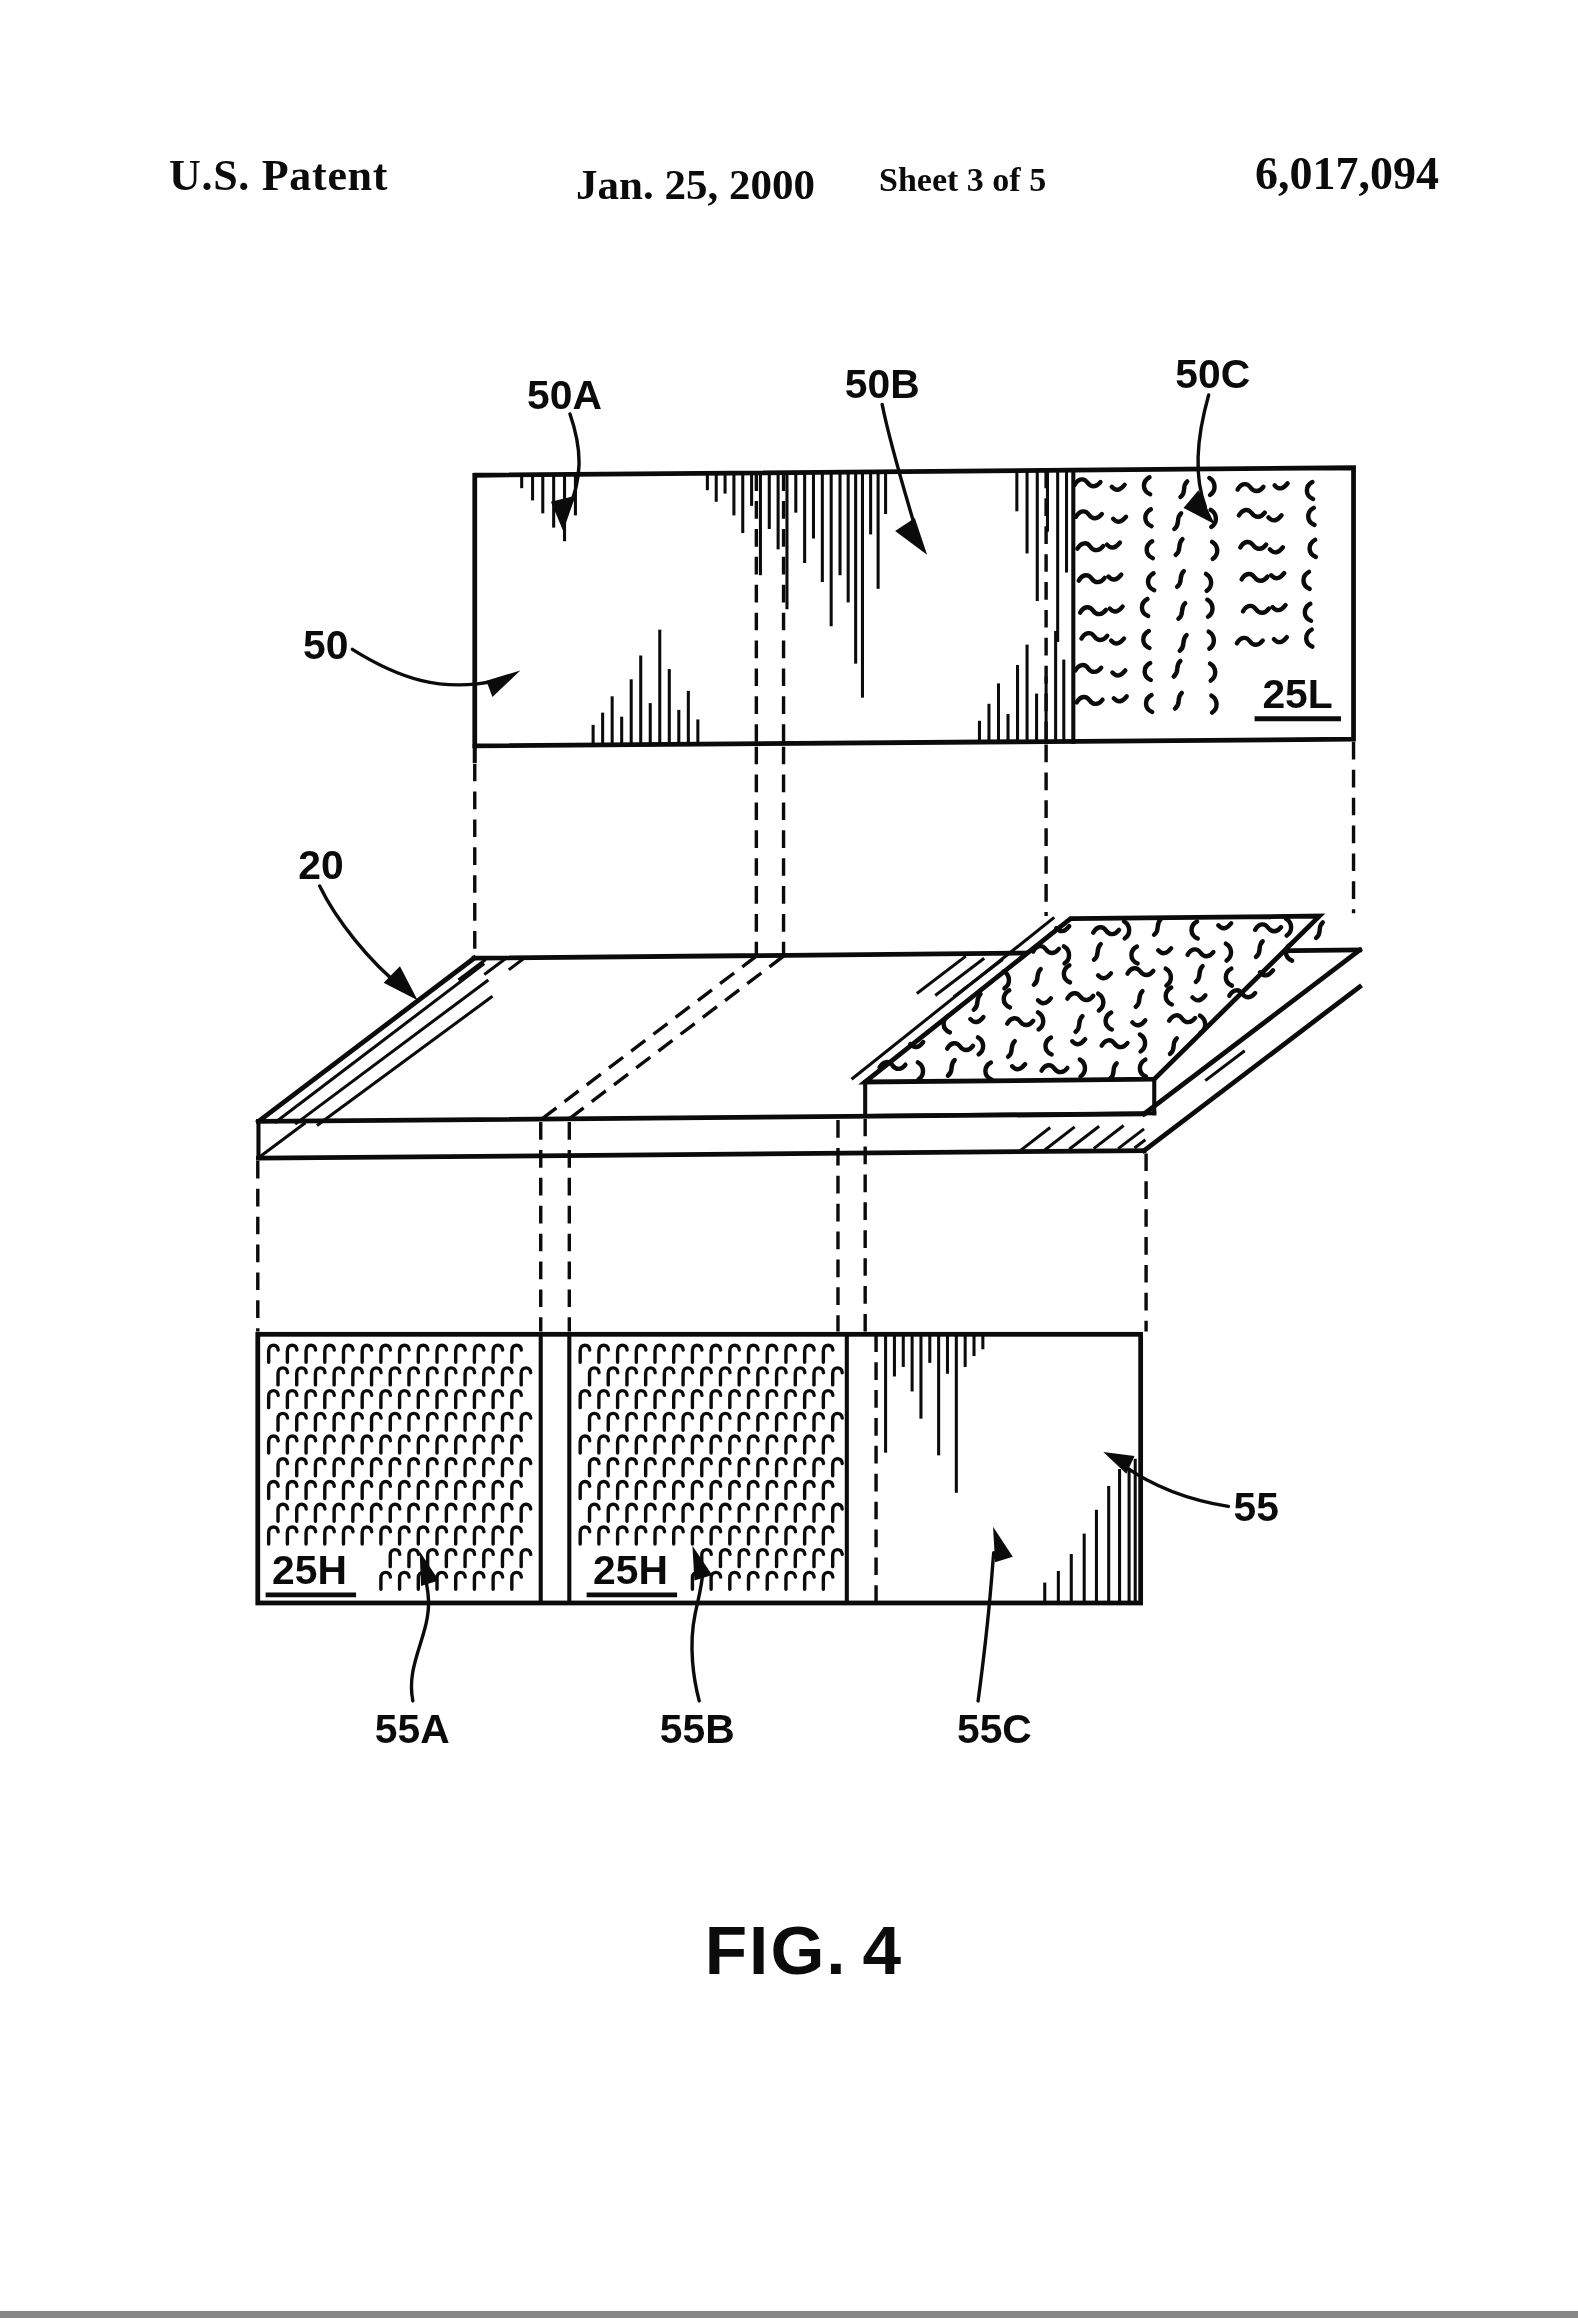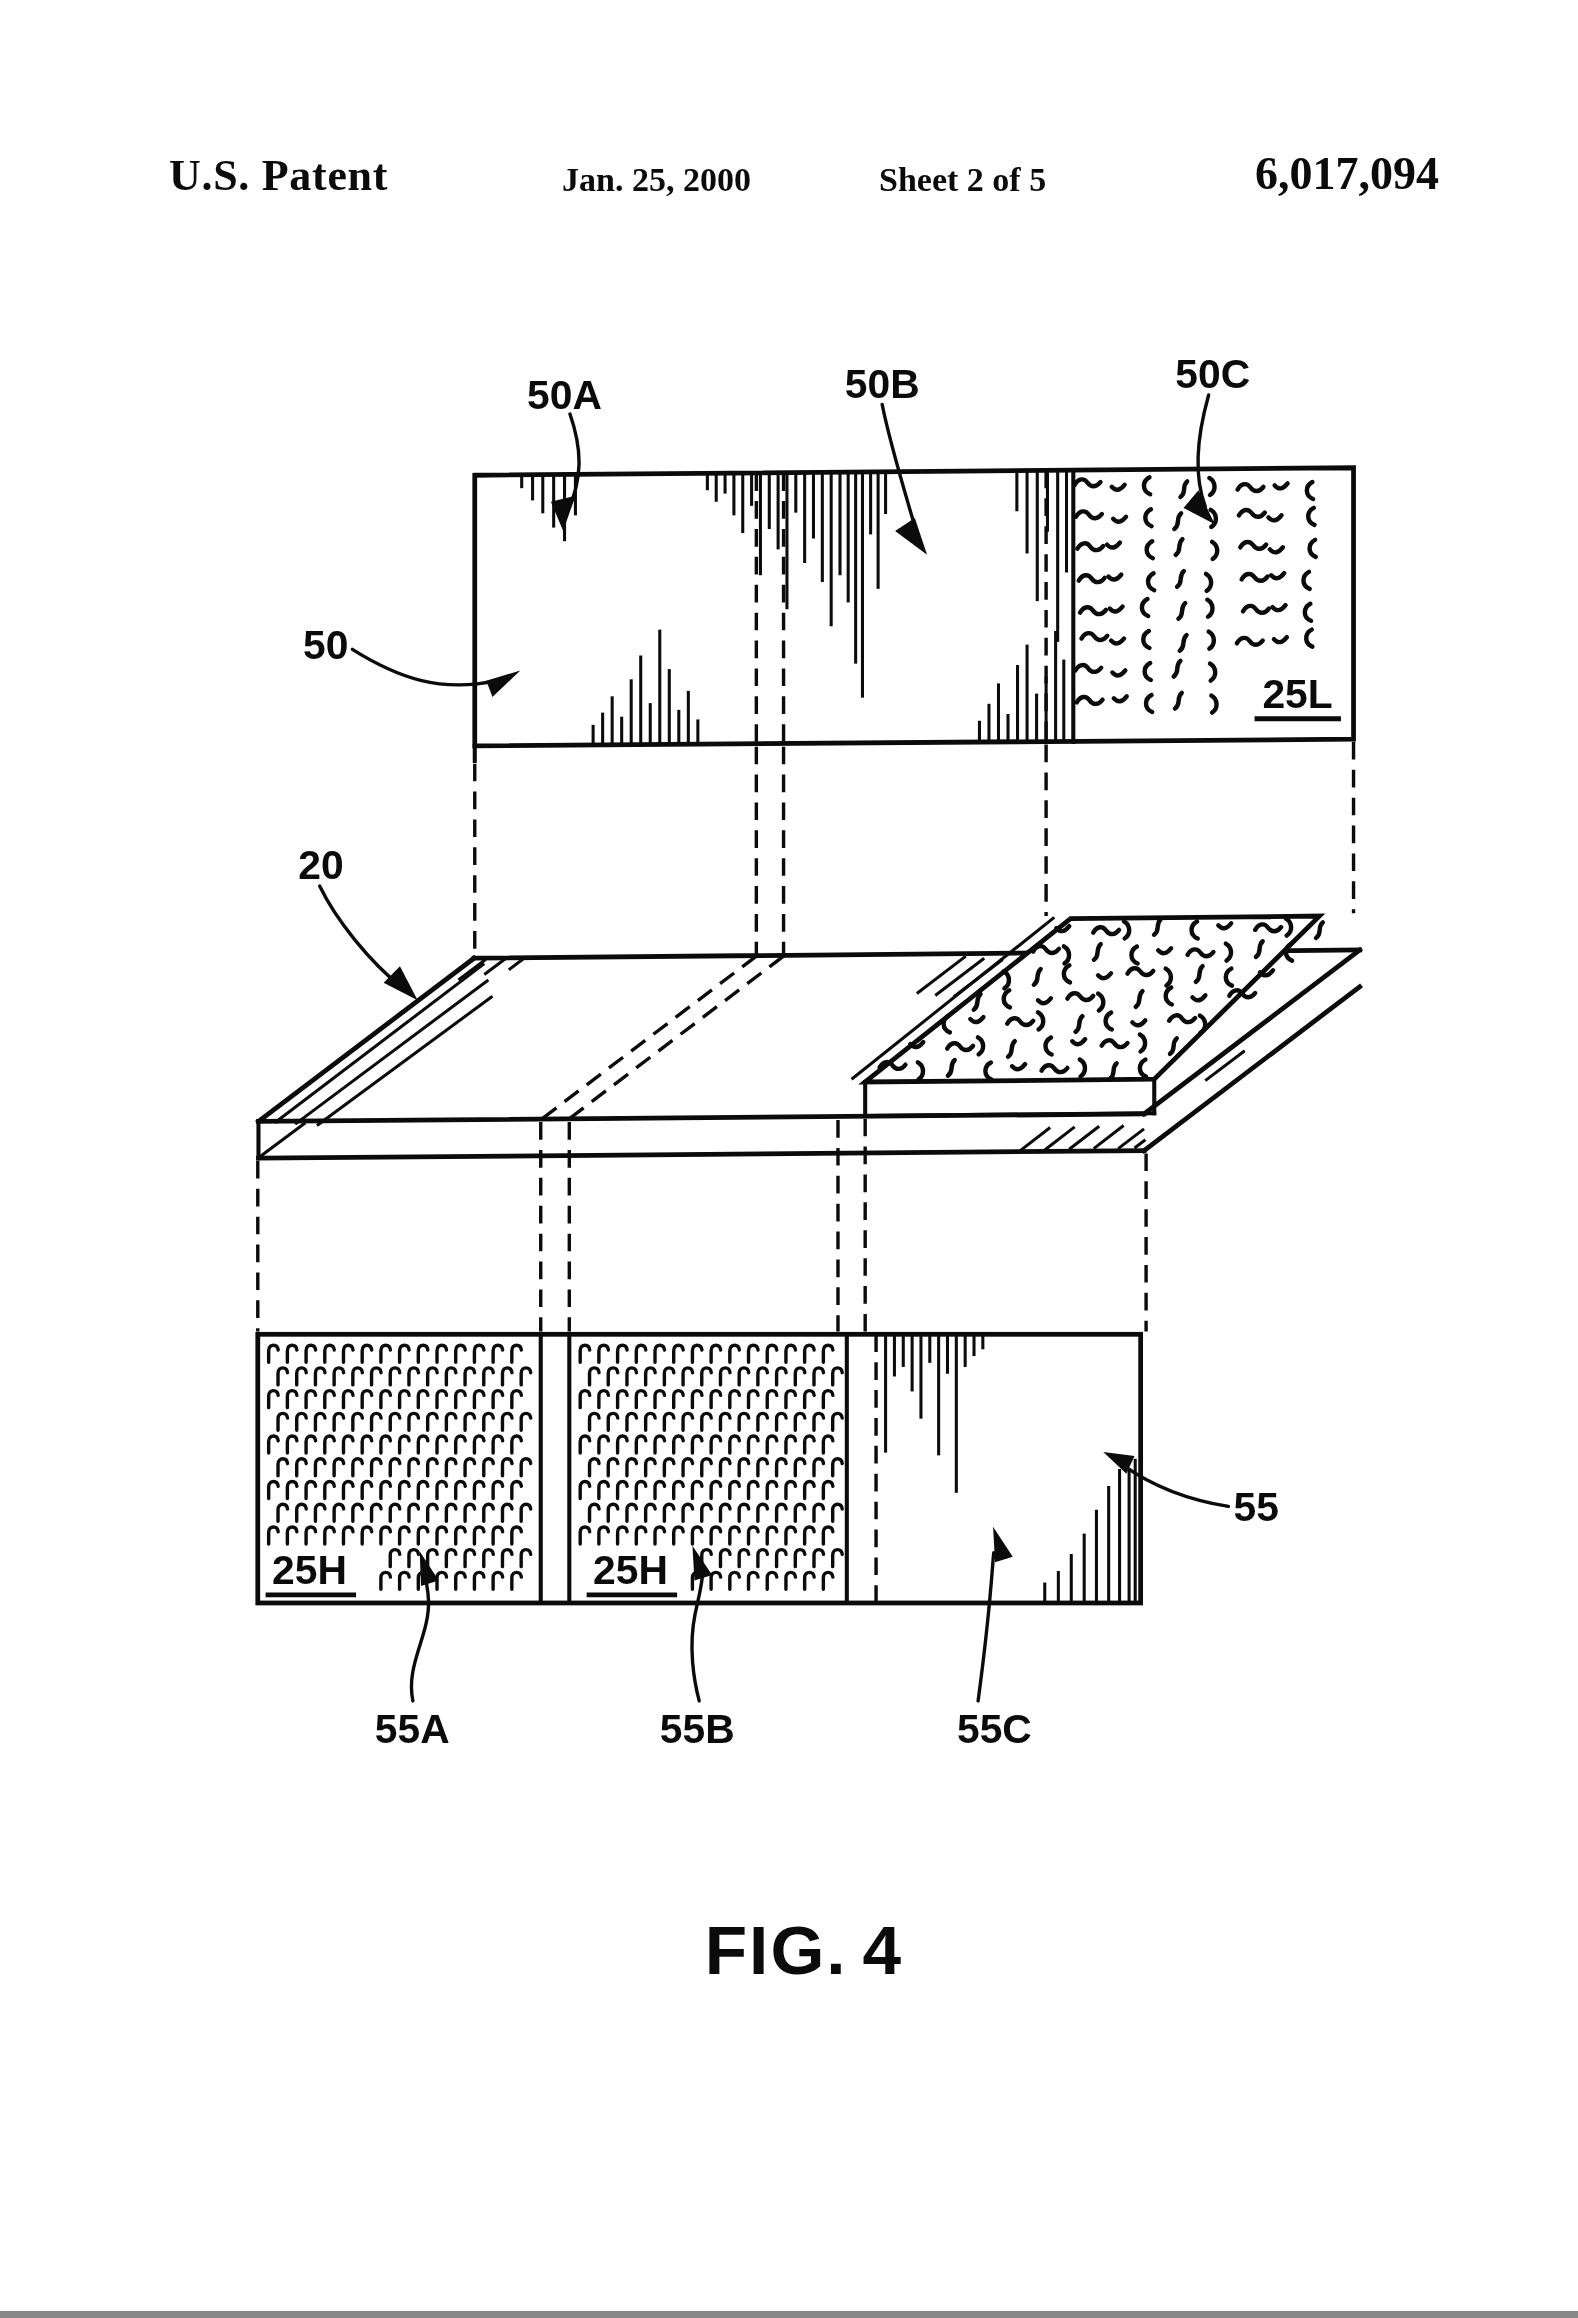--- a/index.html
+++ b/index.html
@@ -1,20 +1,20 @@
 <!DOCTYPE html>
 <html style="--ink: #0b0b0b; --paper: #ffffff;font-size:11px"><head>
 <meta charset="utf-8">
 <style>
   :root{ --ink:#0b0b0b; --paper:#ffffff; }
   html,body{margin:0;padding:0;background:#888;}
   .page{position:relative;width:1578px;height:2311px;background:var(--paper);margin:0 auto;overflow:hidden;}
   .hdr{position:absolute;font-family:"Liberation Serif",serif;font-weight:700;color:var(--ink);line-height:1;white-space:nowrap;}
   #hdr-title{left:169px;top:154px;font-size:44px;letter-spacing:0.7px;}
-  #hdr-date{left:562px;top:163px;font-size:34px;}
+  #hdr-date{left:576px;top:163px;font-size:43px;}
   #hdr-sheet{left:879px;top:163px;font-size:34px;}
   #hdr-number{left:1223px;top:151px;font-size:46px;margin-left:32px;}
   svg{position:absolute;left:0;top:0;}
   .ink{stroke:var(--ink);fill:none;stroke-width:7;stroke-linecap:square;}
   .mid{stroke:var(--ink);fill:none;stroke-width:6;stroke-linecap:square;}
   .thin{stroke:var(--ink);fill:none;stroke-width:4.5;stroke-linecap:butt;}
   .dash{stroke:var(--ink);fill:none;stroke-width:5;stroke-dasharray:26 15;stroke-linecap:butt;}
   .lead{stroke:var(--ink);fill:none;stroke-width:5;stroke-linecap:round;}
   .hook{stroke:var(--ink);fill:none;stroke-width:5;stroke-linecap:round;}
   .sq{stroke:var(--ink);fill:none;stroke-width:6.5;stroke-linecap:round;}
@@ -24,21 +24,21 @@
   .lbl{font-family:"Liberation Sans",sans-serif;font-weight:700;font-size:60px;fill:var(--ink);}
   .cap{font-family:"Liberation Sans",sans-serif;font-weight:700;font-size:102px;fill:var(--ink);letter-spacing:3px;}
 </style>
 </head>
 <body>
 
 <div class="page">
 
   <div class="hdr" id="hdr-title">U.S. Patent</div>
   <div class="hdr" id="hdr-date">Jan. 25, 2000</div>
-  <div class="hdr" id="hdr-sheet">Sheet 2 of 5</div>
+  <div class="hdr" id="hdr-sheet">Sheet 3 of 5</div>
   <div class="hdr" id="hdr-number">6,017,094</div>
 
   <svg width="1578" height="2319" viewBox="0 0 2320 3408">
 
     <g>
       <g id="gen-hatch-top">
           <line x1="767" y1="699" x2="767" y2="717" class="thin"></line>
           <line x1="783" y1="699" x2="783" y2="735" class="thin"></line>
           <line x1="798" y1="699" x2="798" y2="754" class="thin"></line>
           <line x1="814" y1="699" x2="814" y2="775" class="thin"></line>

